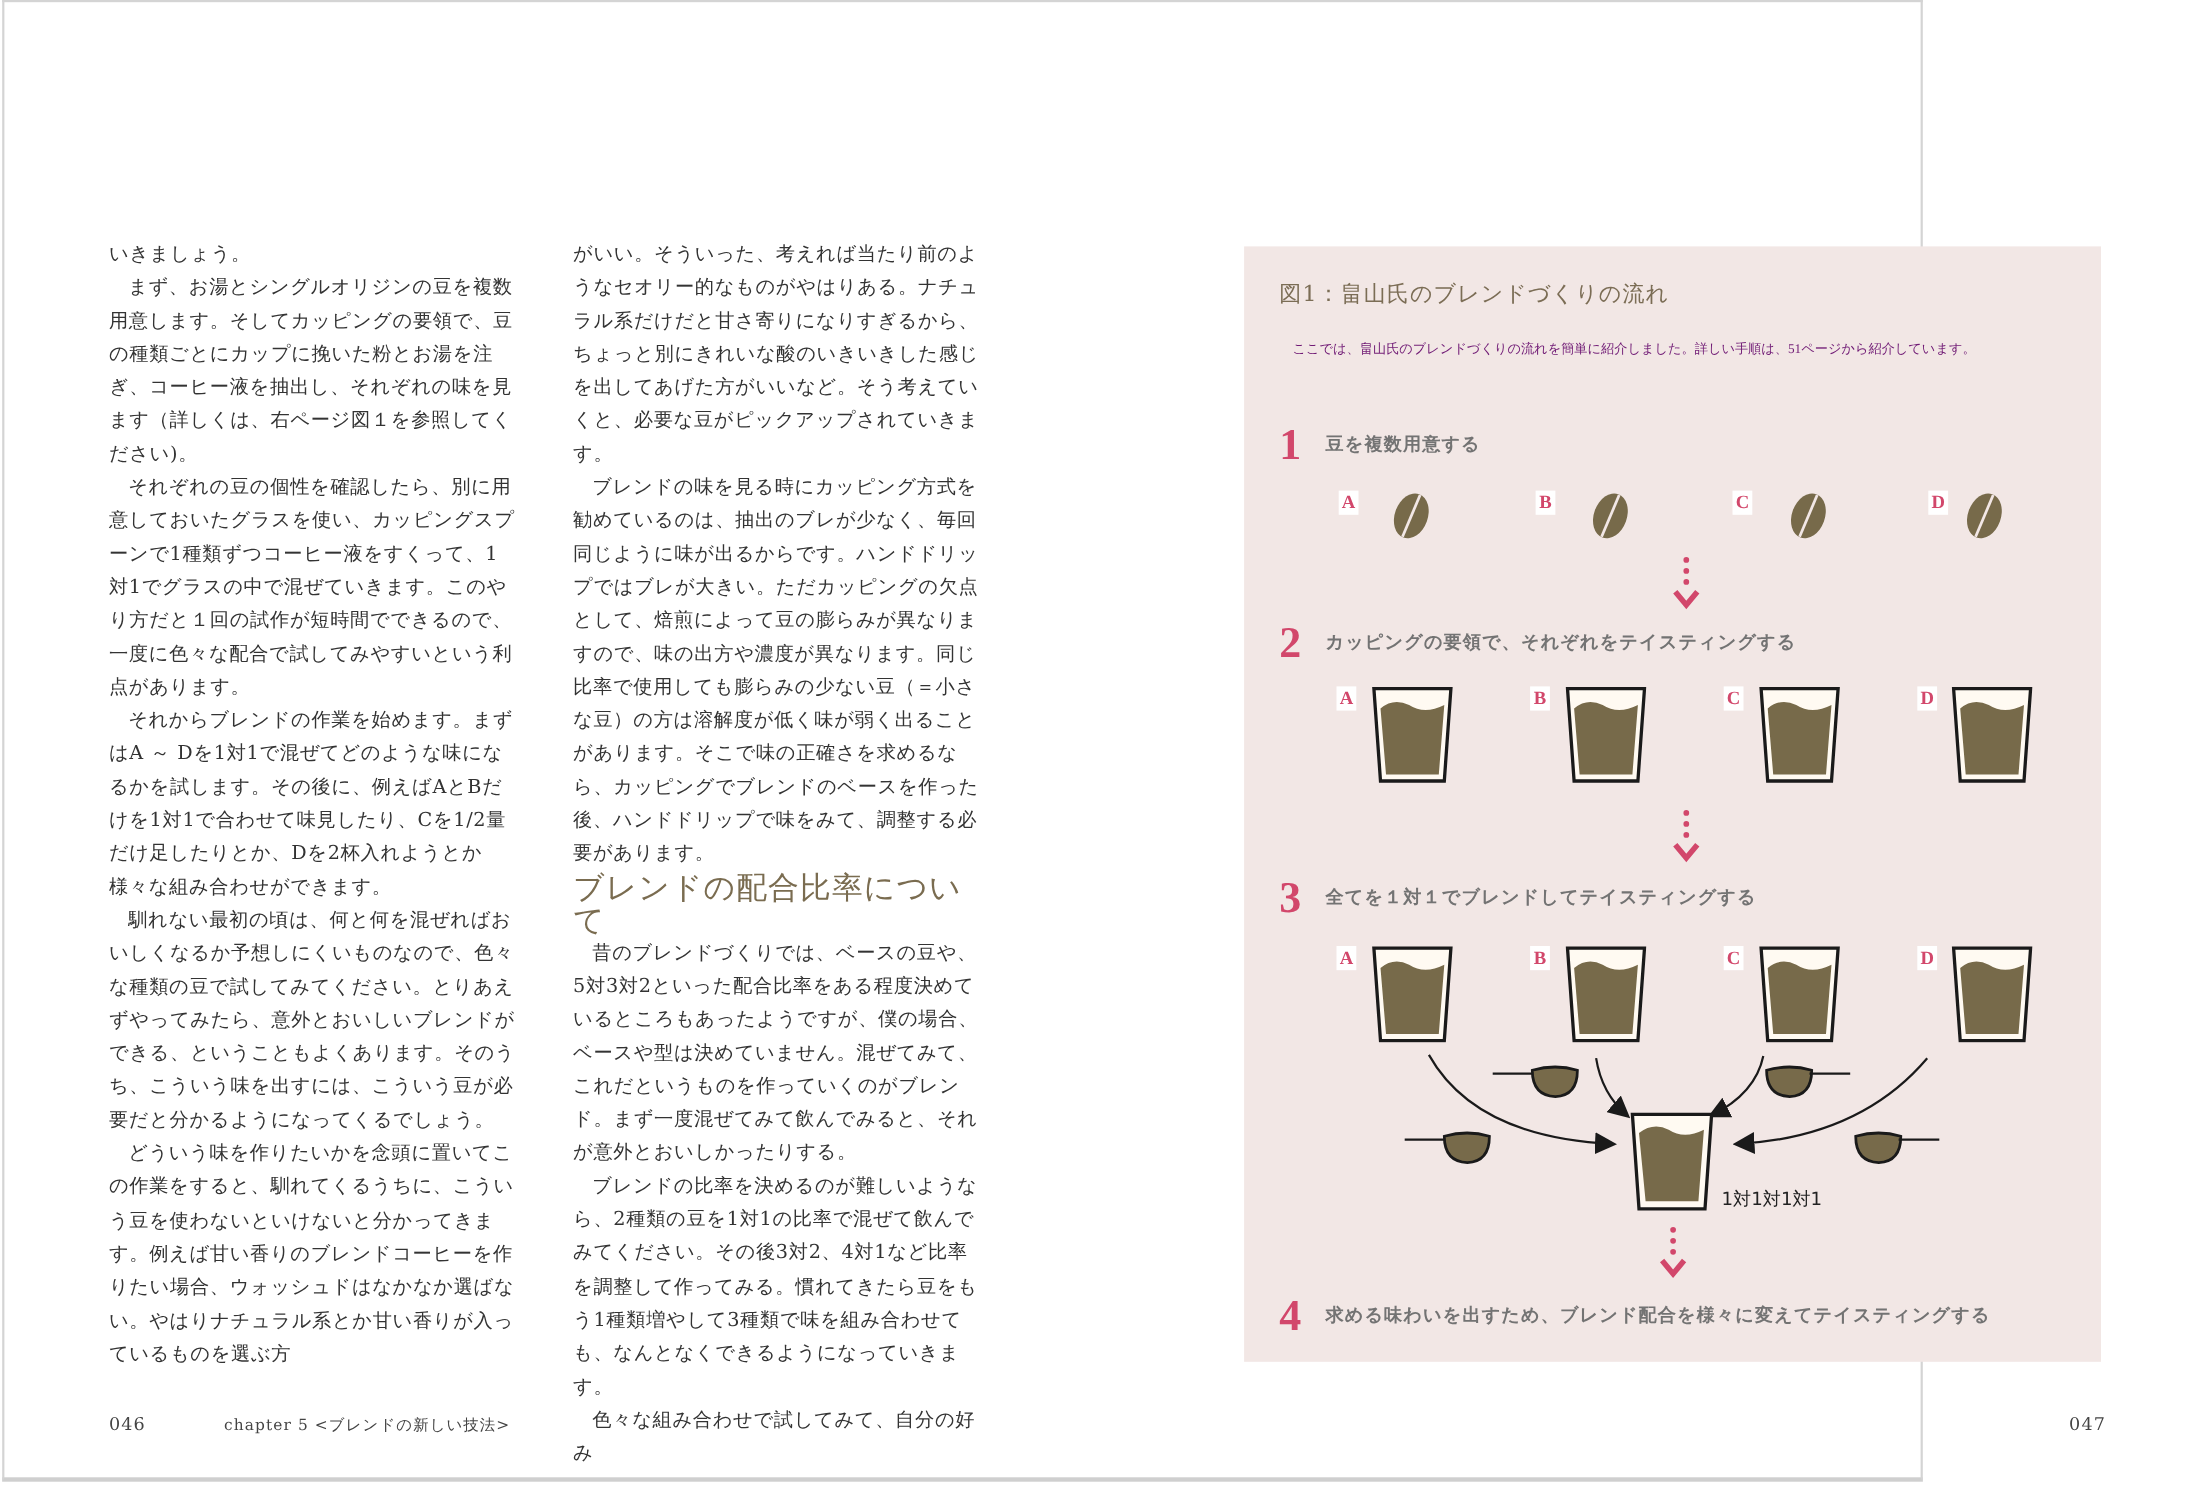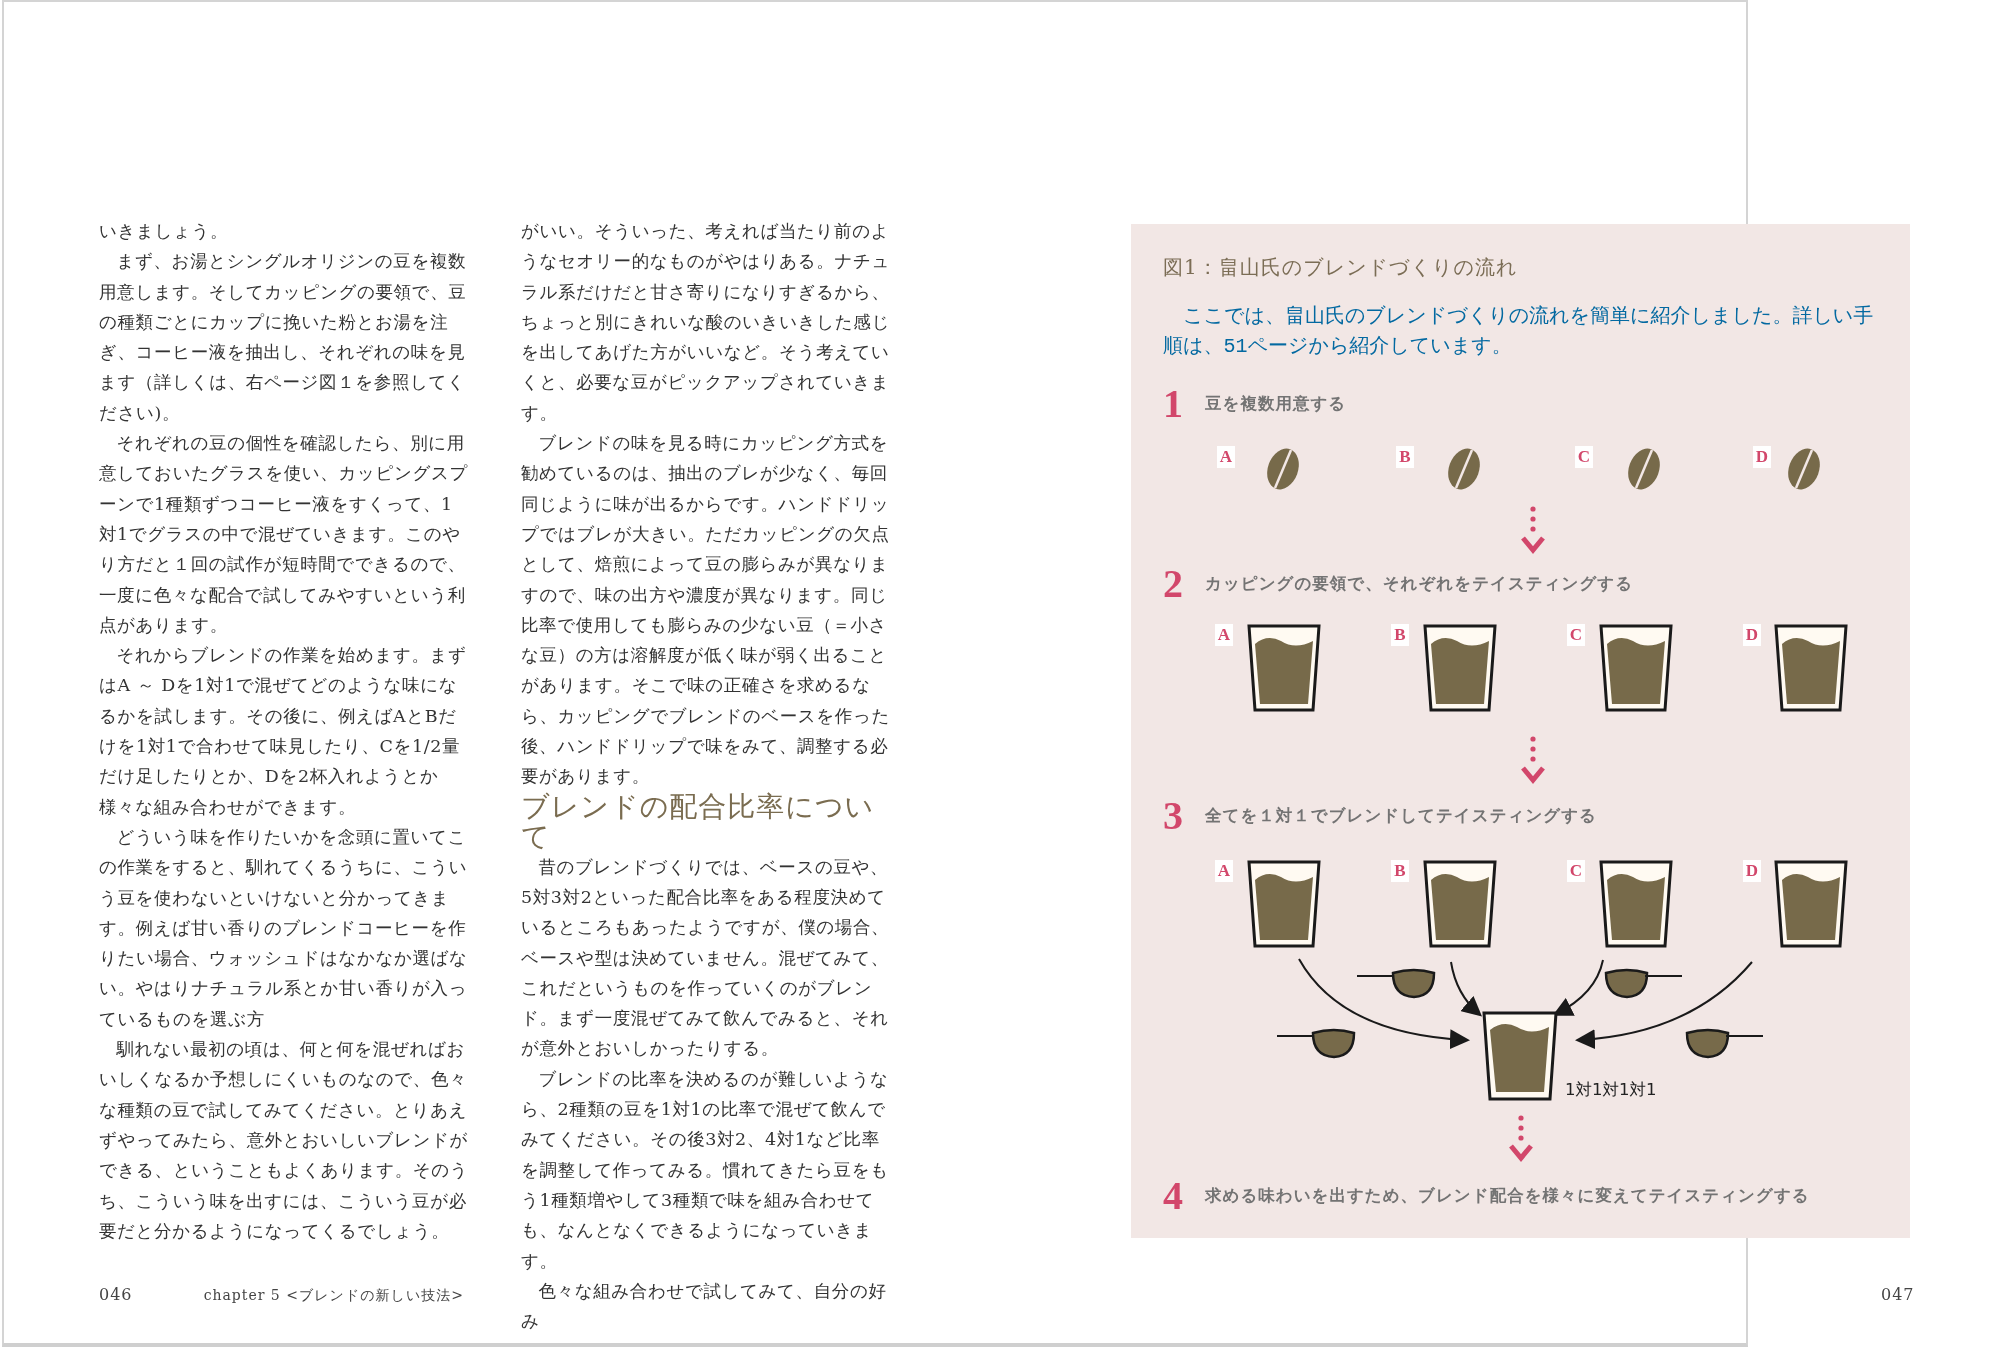--- a/index.html
+++ b/index.html
@@ -41,23 +41,23 @@
   
   .panel {
     position: absolute; left: 1127px; top: 222px; width: 779px; height: 1014px;
     background: #f2e7e5;
   }
   .fig-title {
     position: absolute; left: 32px; top: 30px; font-size: 20px; color: #7b6d55;
     letter-spacing: 1px;
   }
   .fig-desc {
-    position: absolute; left: 32px; top: 78px; width: 720px; font-size: 20px;
-    line-height: 30px; color: #0369a1; text-indent: 1em;
-    font-family: Liberation Mono, monospace;
+    position: absolute; left: 32px; top: 78px; width: 720px; font-size: 12px;
+    line-height: 30px; color: #701a75; text-indent: 1em;
+    font-family: Liberation Serif, serif;
   }
   .step {
     position: absolute; left: 32px; display: flex; align-items: center;
   }
   .step-num {
     font-family: "Liberation Serif", "DejaVu Serif", serif;
     color: #d2476b; font-size: 40px; font-weight: bold; width: 42px;
     line-height: 40px;
   }
   .step-label {
@@ -81,22 +81,22 @@
 </head>
 <body>
 
 <div class="spread">
 
   <div class="col col-left">
     <p class="noindent">いきましょう。</p>
     <p>まず、お湯とシングルオリジンの豆を複数用意します。そしてカッピングの要領で、豆の種類ごとにカップに挽いた粉とお湯を注ぎ、コーヒー液を抽出し、それぞれの味を見ます（詳しくは、右ページ図１を参照してください)。</p>
     <p>それぞれの豆の個性を確認したら、別に用意しておいたグラスを使い、カッピングスプーンで1種類ずつコーヒー液をすくって、1対1でグラスの中で混ぜていきます。このやり方だと１回の試作が短時間でできるので、一度に色々な配合で試してみやすいという利点があります。</p>
     <p>それからブレンドの作業を始めます。まずはA ～ Dを1対1で混ぜてどのような味になるかを試します。その後に、例えばAとBだけを1対1で合わせて味見したり、Cを1/2量だけ足したりとか、Dを2杯入れようとか様々な組み合わせができます。</p>
+    <p>馴れない最初の頃は、何と何を混ぜればおいしくなるか予想しにくいものなので、色々な種類の豆で試してみてください。とりあえずやってみたら、意外とおいしいブレンドができる、ということもよくあります。そのうち、こういう味を出すには、こういう豆が必要だと分かるようになってくるでしょう。</p>
     <p>どういう味を作りたいかを念頭に置いてこの作業をすると、馴れてくるうちに、こういう豆を使わないといけないと分かってきます。例えば甘い香りのブレンドコーヒーを作りたい場合、ウォッシュドはなかなか選ばない。やはりナチュラル系とか甘い香りが入っているものを選ぶ方</p>
-    <p>馴れない最初の頃は、何と何を混ぜればおいしくなるか予想しにくいものなので、色々な種類の豆で試してみてください。とりあえずやってみたら、意外とおいしいブレンドができる、ということもよくあります。そのうち、こういう味を出すには、こういう豆が必要だと分かるようになってくるでしょう。</p>
   </div>
 
   <div class="col col-mid">
     <p class="noindent">がいい。そういった、考えれば当たり前のようなセオリー的なものがやはりある。ナチュラル系だけだと甘さ寄りになりすぎるから、ちょっと別にきれいな酸のいきいきした感じを出してあげた方がいいなど。そう考えていくと、必要な豆がピックアップされていきます。</p>
     <p>ブレンドの味を見る時にカッピング方式を勧めているのは、抽出のブレが少なく、毎回同じように味が出るからです。ハンドドリップではブレが大きい。ただカッピングの欠点として、焙煎によって豆の膨らみが異なりますので、味の出方や濃度が異なります。同じ比率で使用しても膨らみの少ない豆（＝小さな豆）の方は溶解度が低く味が弱く出ることがあります。そこで味の正確さを求めるなら、カッピングでブレンドのベースを作った後、ハンドドリップで味をみて、調整する必要があります。</p>
     <p class="subhead">ブレンドの配合比率について</p>
     <p>昔のブレンドづくりでは、ベースの豆や、5対3対2といった配合比率をある程度決めているところもあったようですが、僕の場合、ベースや型は決めていません。混ぜてみて、これだというものを作っていくのがブレンド。まず一度混ぜてみて飲んでみると、それが意外とおいしかったりする。</p>
     <p>ブレンドの比率を決めるのが難しいようなら、2種類の豆を1対1の比率で混ぜて飲んでみてください。その後3対2、4対1など比率を調整して作ってみる。慣れてきたら豆をもう1種類増やして3種類で味を組み合わせても、なんとなくできるようになっていきます。</p>
     <p>色々な組み合わせで試してみて、自分の好み</p>
   </div>

